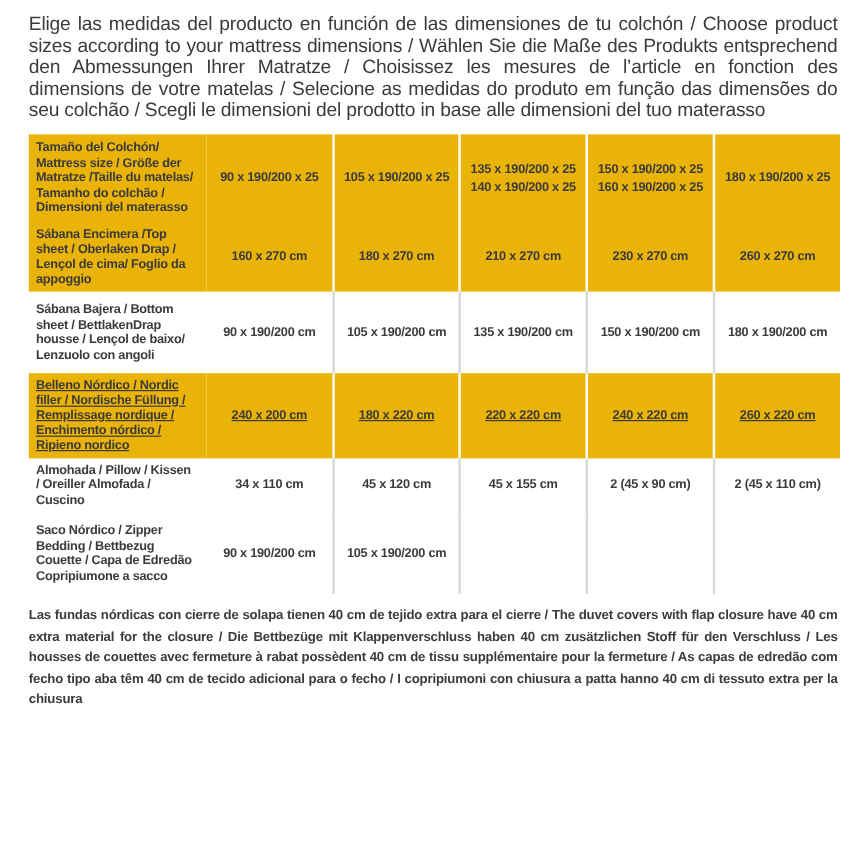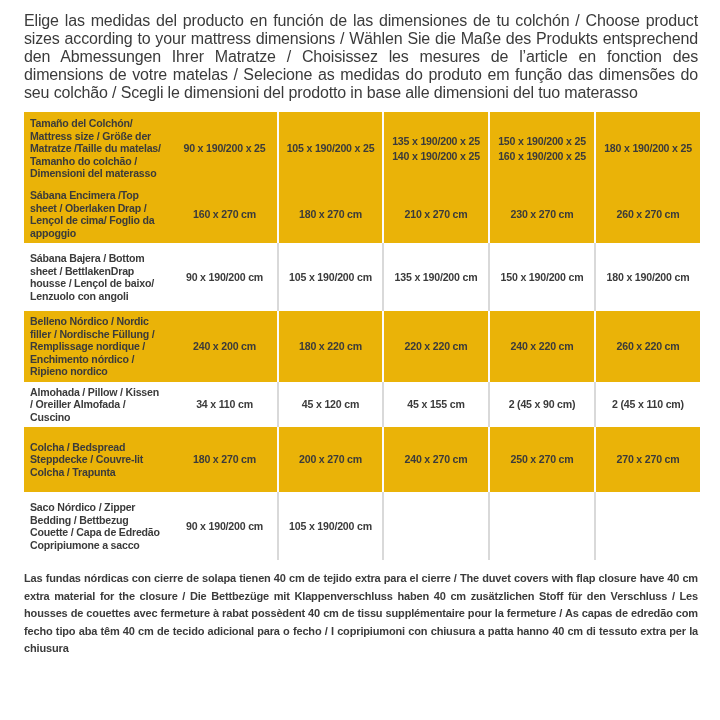--- a/index.html
+++ b/index.html
@@ -28,21 +28,21 @@
     font-size:10.6px; line-height:15px; letter-spacing:-0.2px;
     padding:2px;
   }
   tr.gray td { background:#eab308; }
   td.val + td.val { border-left:2px solid #d9d9d9; }
   tr.gray td.val + td.val { border-left-color:#fcfcfc; }
   tr.r0 { height:73px; }
   tr.r1 { height:72px; }
   tr.r2 { height:44px; }
   tr.r3 { height:68px; }
-  tr.r4 { height:53px; }
+  tr.r4 { height:53px;text-decoration:underline; }
   tr.r5 { height:44px; }
   tr.r6 { height:65px; }
   tr.r7 { height:68px; }
   .footnote {
     margin:10px 0 0 0;
     font-weight:bold; font-size:11px; line-height:17.5px;
     text-align:justify; letter-spacing:-0.15px;
   }
 </style>
 </head>
@@ -97,28 +97,20 @@
         <td class="val">260 x 220 cm</td>
       </tr>
       <tr class="r5">
         <td class="lbl">Almohada  / Pillow / Kissen / Oreiller Almofada / Cuscino</td>
         <td class="val">34 x 110 cm</td>
         <td class="val">45 x 120 cm</td>
         <td class="val">45 x 155 cm</td>
         <td class="val">2 (45 x 90 cm)</td>
         <td class="val">2 (45 x 110 cm)</td>
       </tr>
-      <tr class="gray r6">
-        <td class="lbl">Colcha / Bedspread Steppdecke / Couvre-lit Colcha / Trapunta</td>
-        <td class="val">180 x 270 cm</td>
-        <td class="val">200 x 270 cm</td>
-        <td class="val">240 x 270 cm</td>
-        <td class="val">250 x 270 cm</td>
-        <td class="val">270 x 270 cm</td>
-      </tr>
       <tr class="r7">
         <td class="lbl">Saco Nórdico / Zipper Bedding / Bettbezug Couette  / Capa de Edredão Copripiumone a sacco</td>
         <td class="val">90 x 190/200 cm</td>
         <td class="val">105 x 190/200 cm</td>
         <td class="val"></td>
         <td class="val"></td>
         <td class="val"></td>
       </tr>
     </tbody>
   </table>

